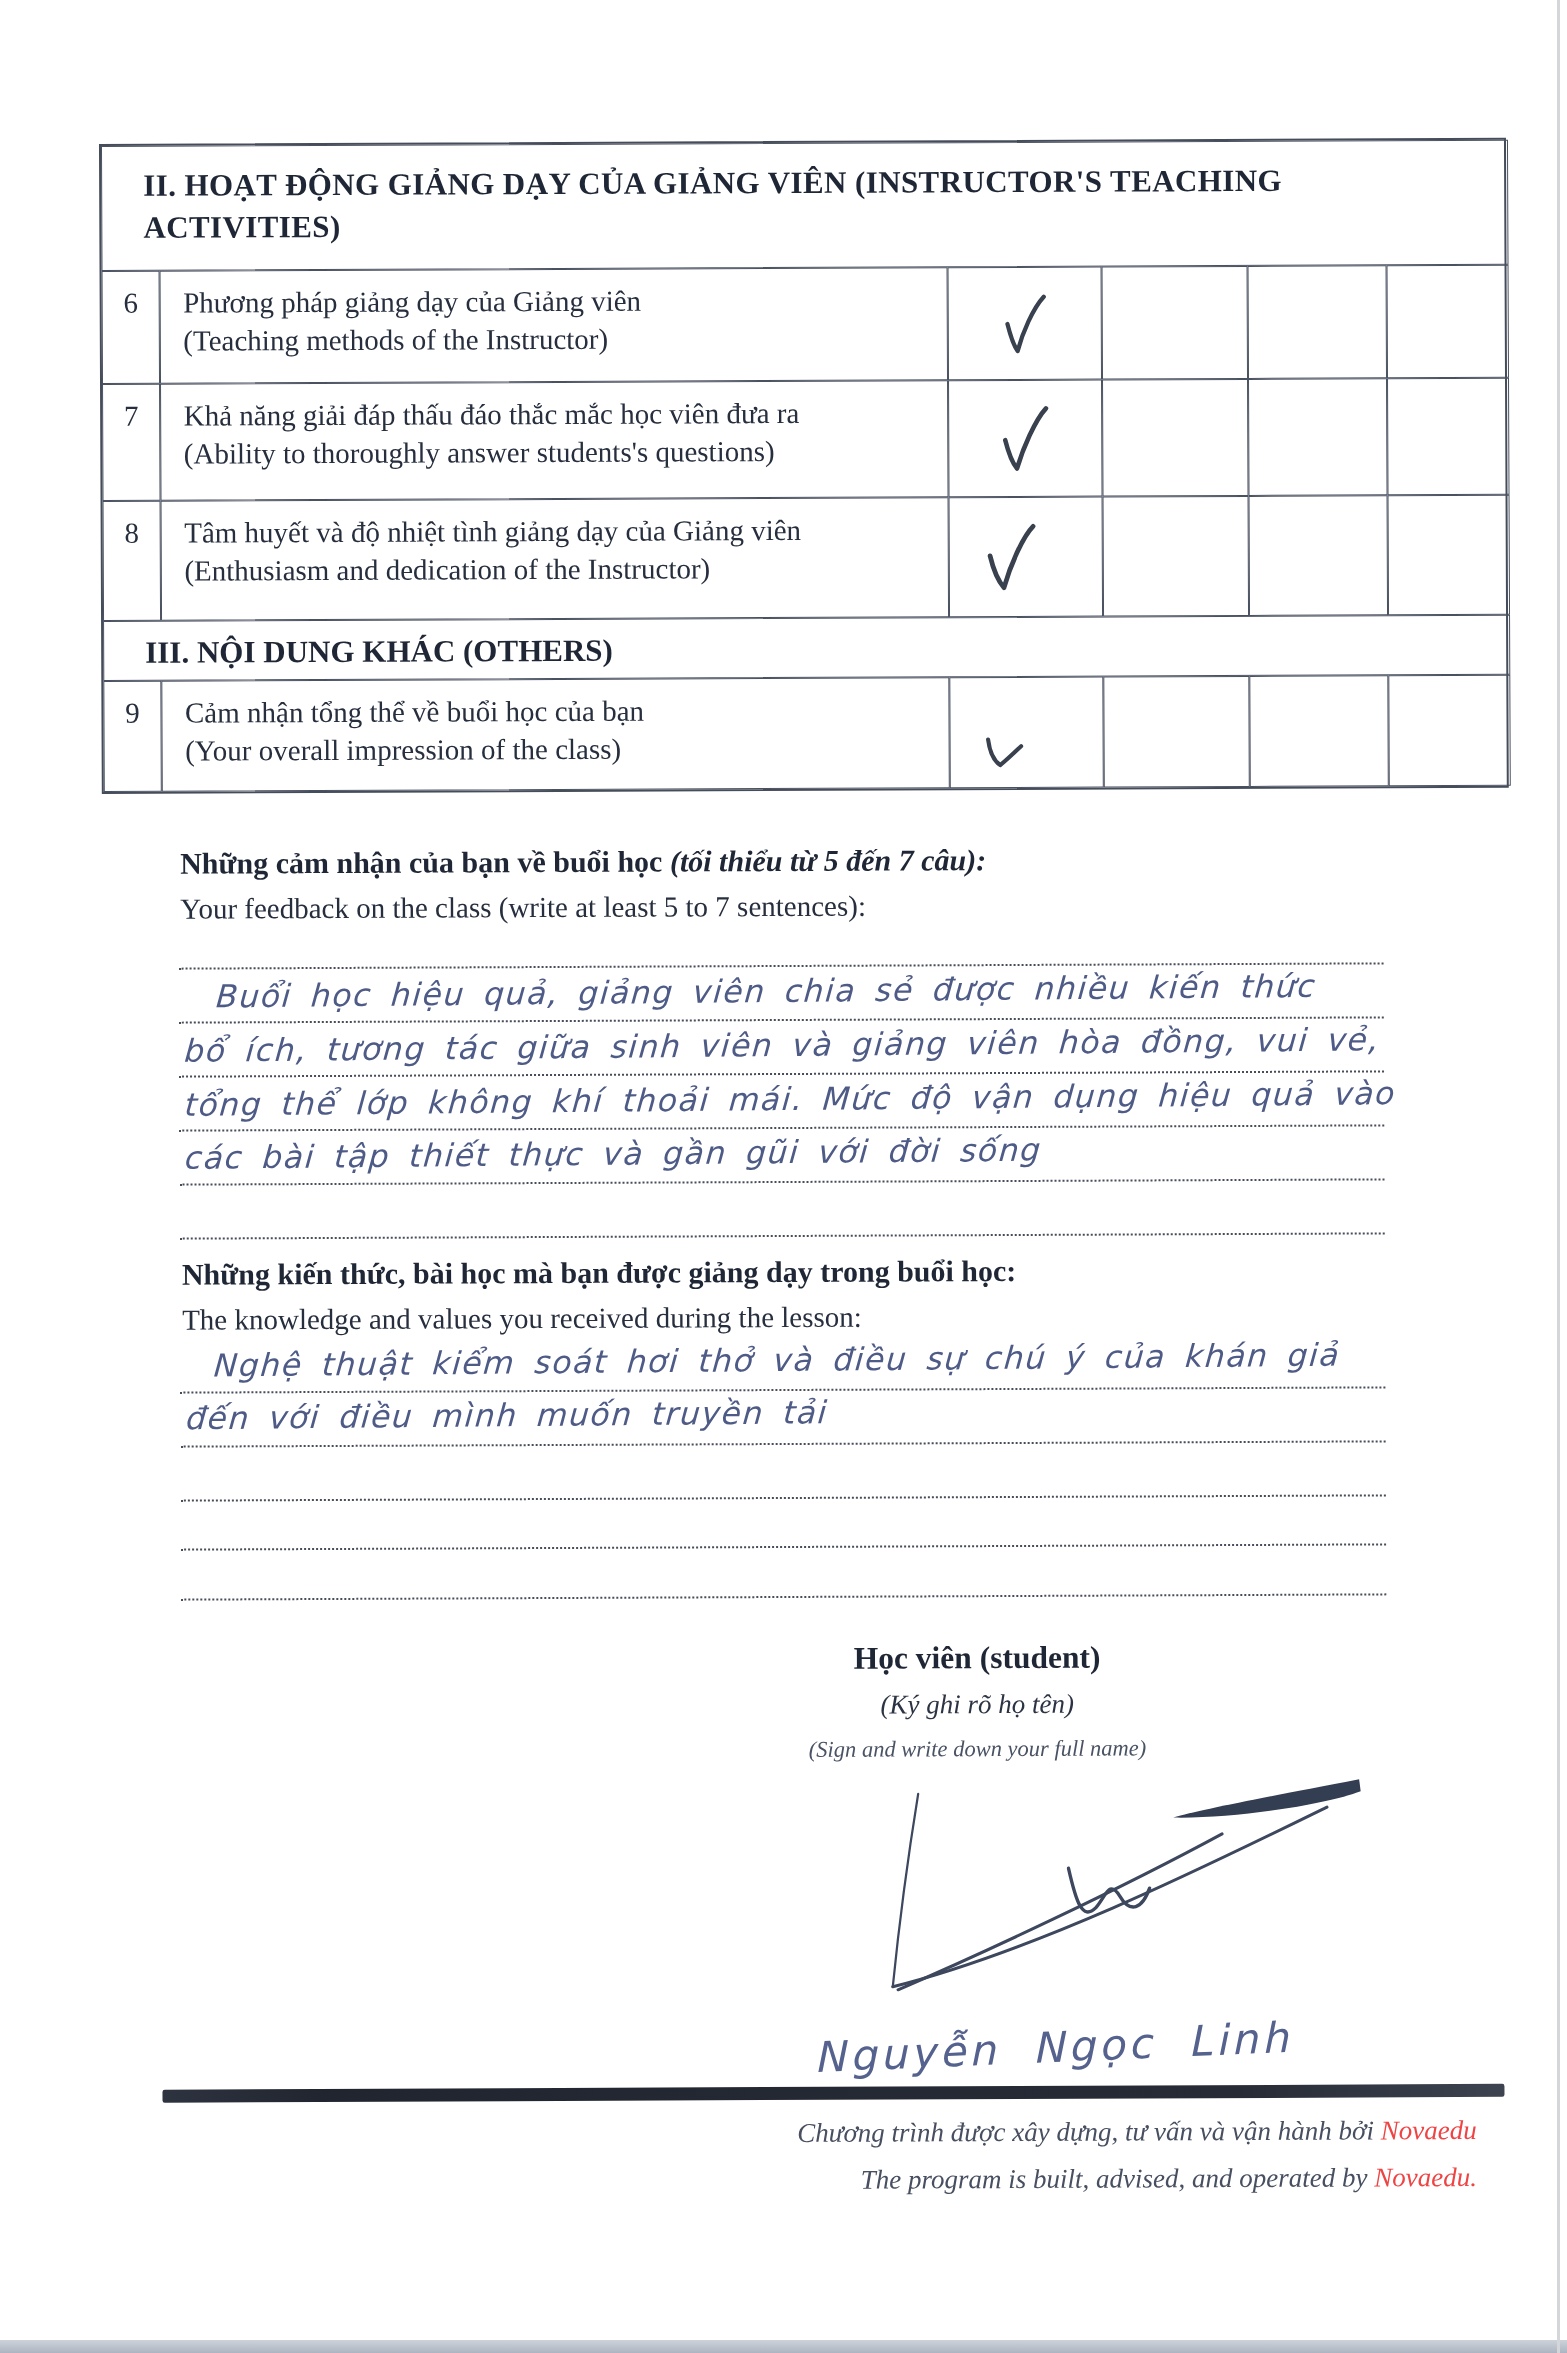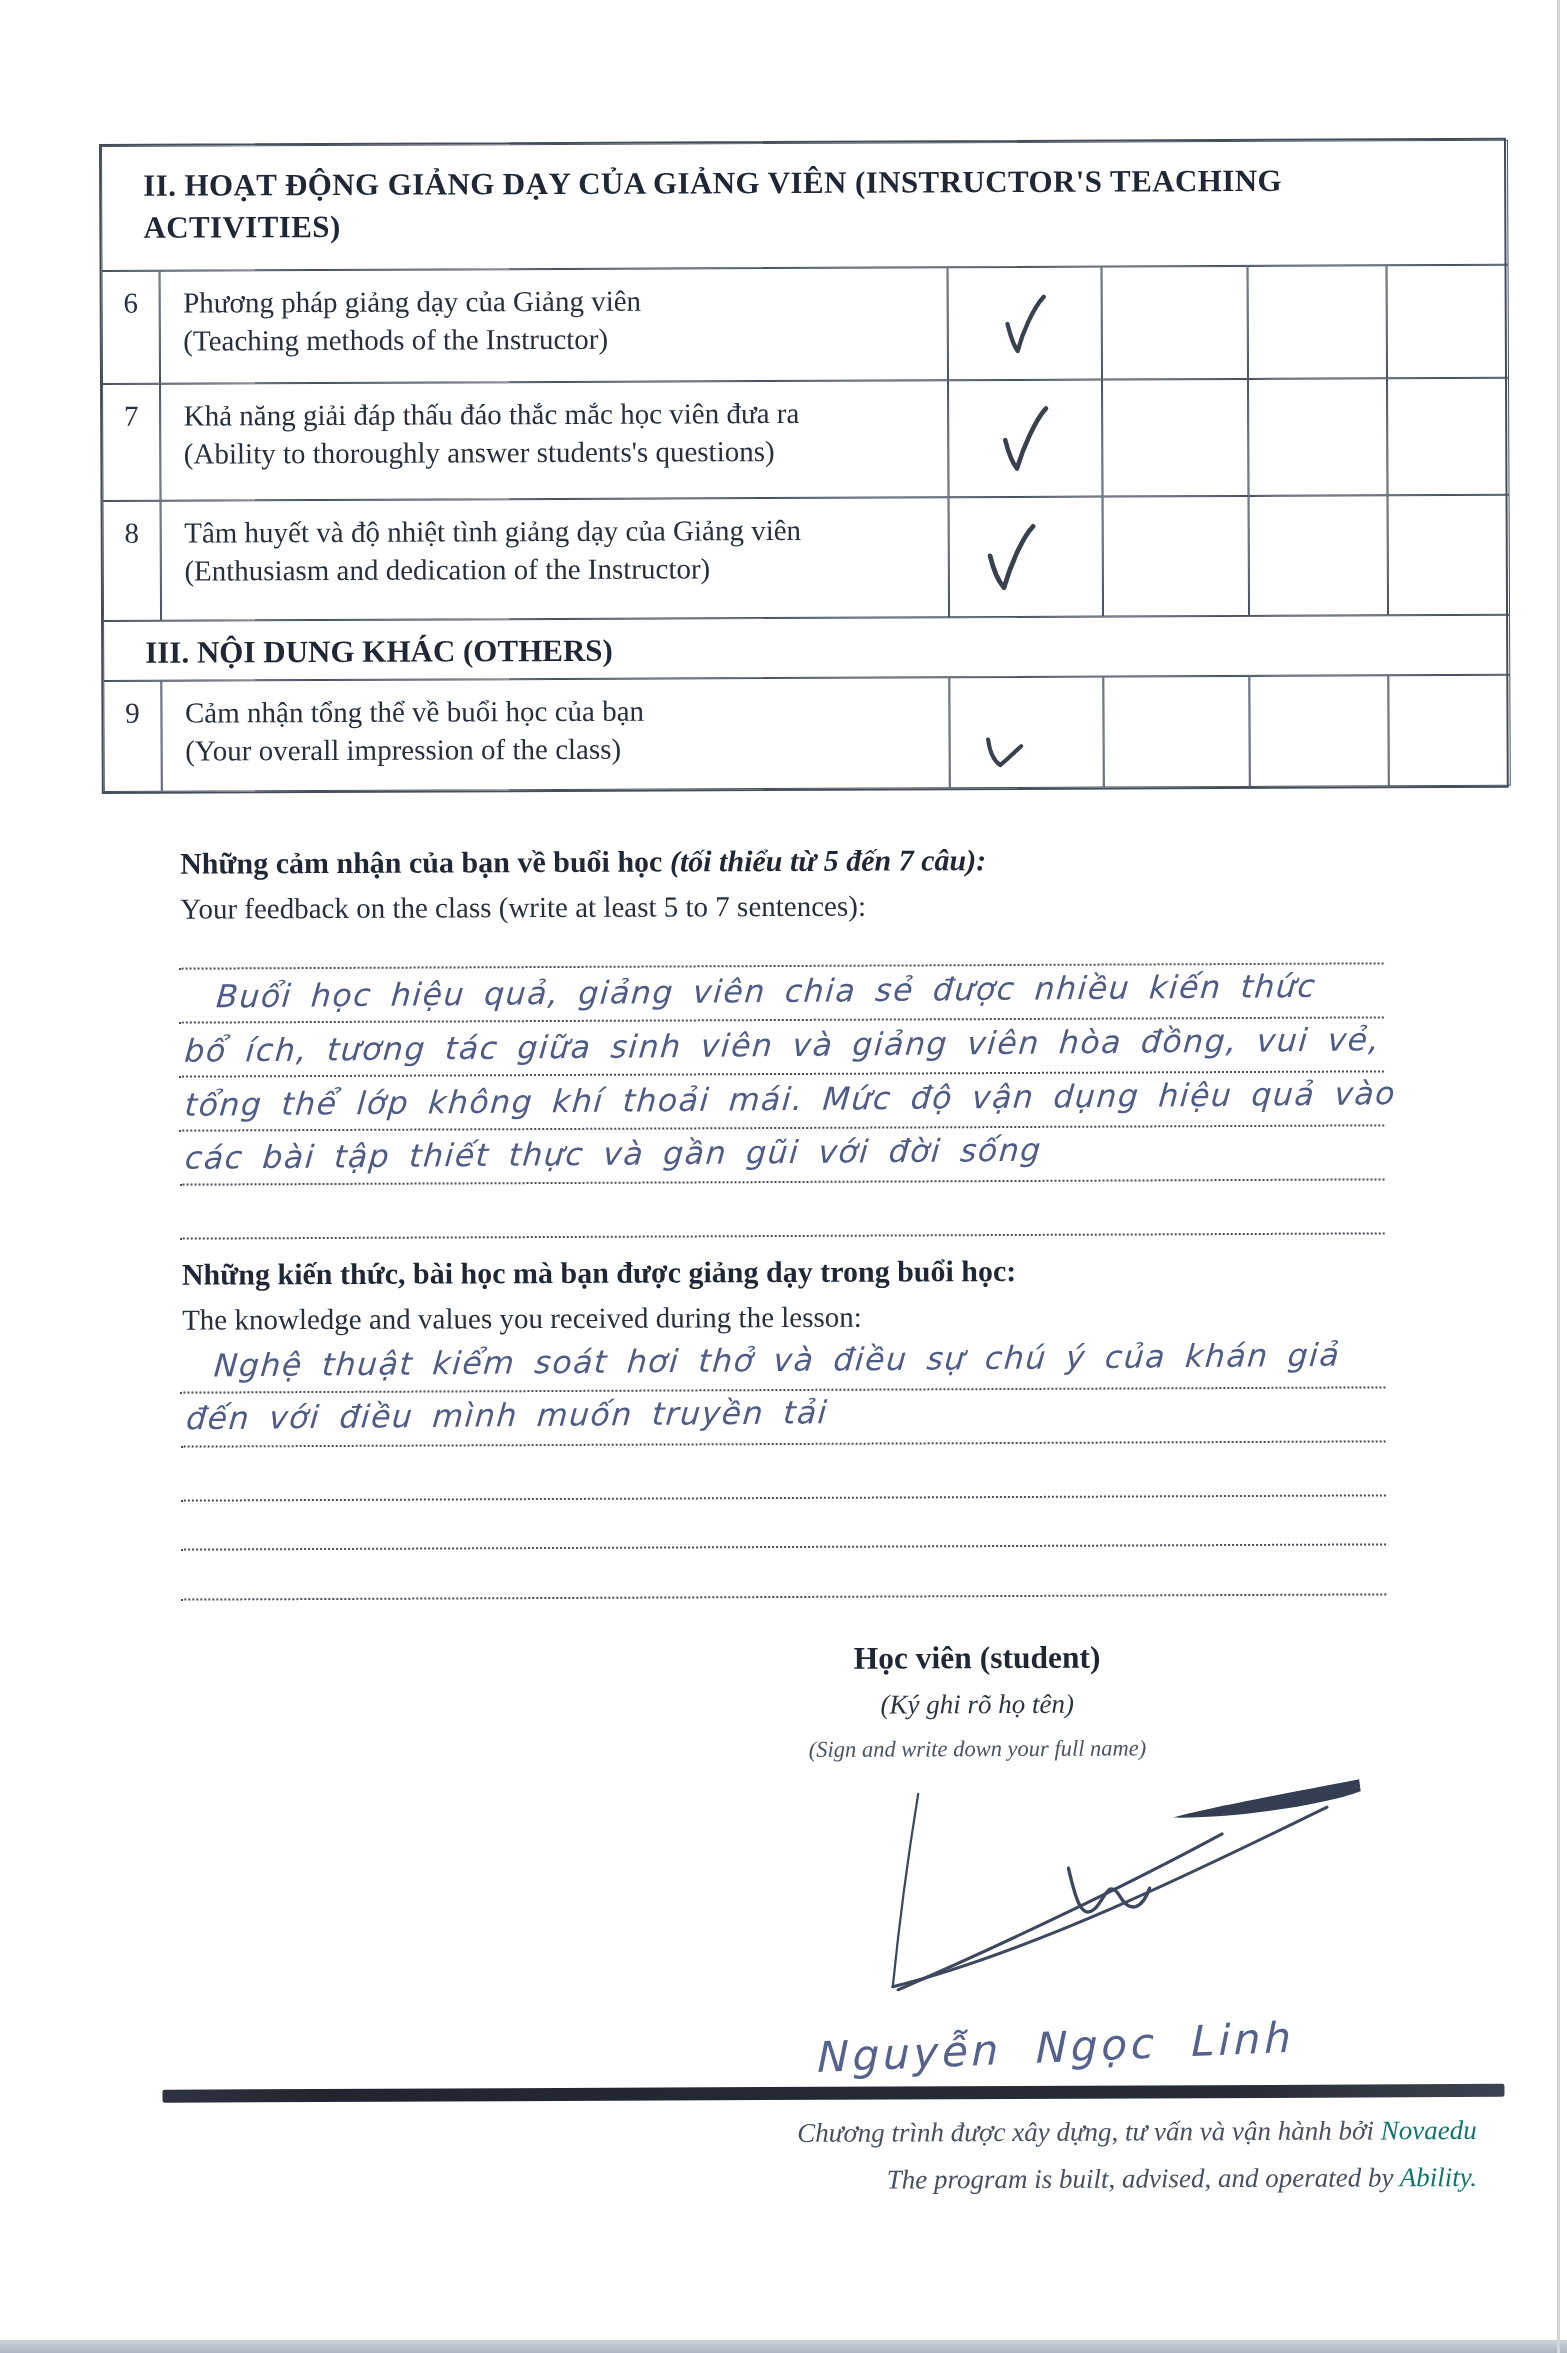--- a/index.html
+++ b/index.html
@@ -56,21 +56,21 @@
               font-style:italic; font-size:42px; color:#55628e; letter-spacing:3.8px;
               word-spacing:16.5px; white-space:nowrap; transform:rotate(-2.2deg) skewX(-3deg); }
 
   
   .footer-bar { position:absolute; left:159px; top:2087px; width:1342px; height:12.8px;
                 background:linear-gradient(90deg,#2e3340,#20252f 12%,#262b35 80%,#3d4350);
                 border-radius:2.3px; }
   .footer-text { position:absolute; left:676px; width:797px; text-align:right;
                  font-style:italic; font-size:27px; color:#474f60; white-space:nowrap; }
   .ft1 { top:2118px; } .ft2 { top:2165px; }
-  .brand { color:#0f766e; }
+  .brand { color:#ef4444; }
 
   
   .bottom-bar { position:absolute; left:0; top:2340px; width:1568px; height:13.5px;
                 background:linear-gradient(#ced3da,#a9b2bf); }
   .right-line { position:absolute; left:1557px; top:0; width:3px; height:2354px; background:#d4d6da; }
 </style>
 </head>
 <body>
 
 <div class="rot">
@@ -179,20 +179,20 @@
     <path d="M300 135 C310 180 318 205 336 188 C350 172 354 150 368 172 C382 196 398 190 408 162" style="stroke-width:4.5"></path>
   </svg>
 
   <div class="sig-name">Nguyễn Ngọc Linh</div>
 
   <div class="footer-bar"></div>
   <div class="footer-text ft1">
     <span>Chương trình được xây dựng, tư vấn và vận hành bởi </span><span class="brand">Novaedu</span>
   </div>
   <div class="footer-text ft2">
-    <span>The program is built, advised, and operated by </span><span class="brand">Ability.</span>
+    <span>The program is built, advised, and operated by </span><span class="brand">Novaedu.</span>
   </div>
 
 </div>
 
 <div class="bottom-bar"></div>
 <div class="right-line"></div>
 
 
 </body></html>

